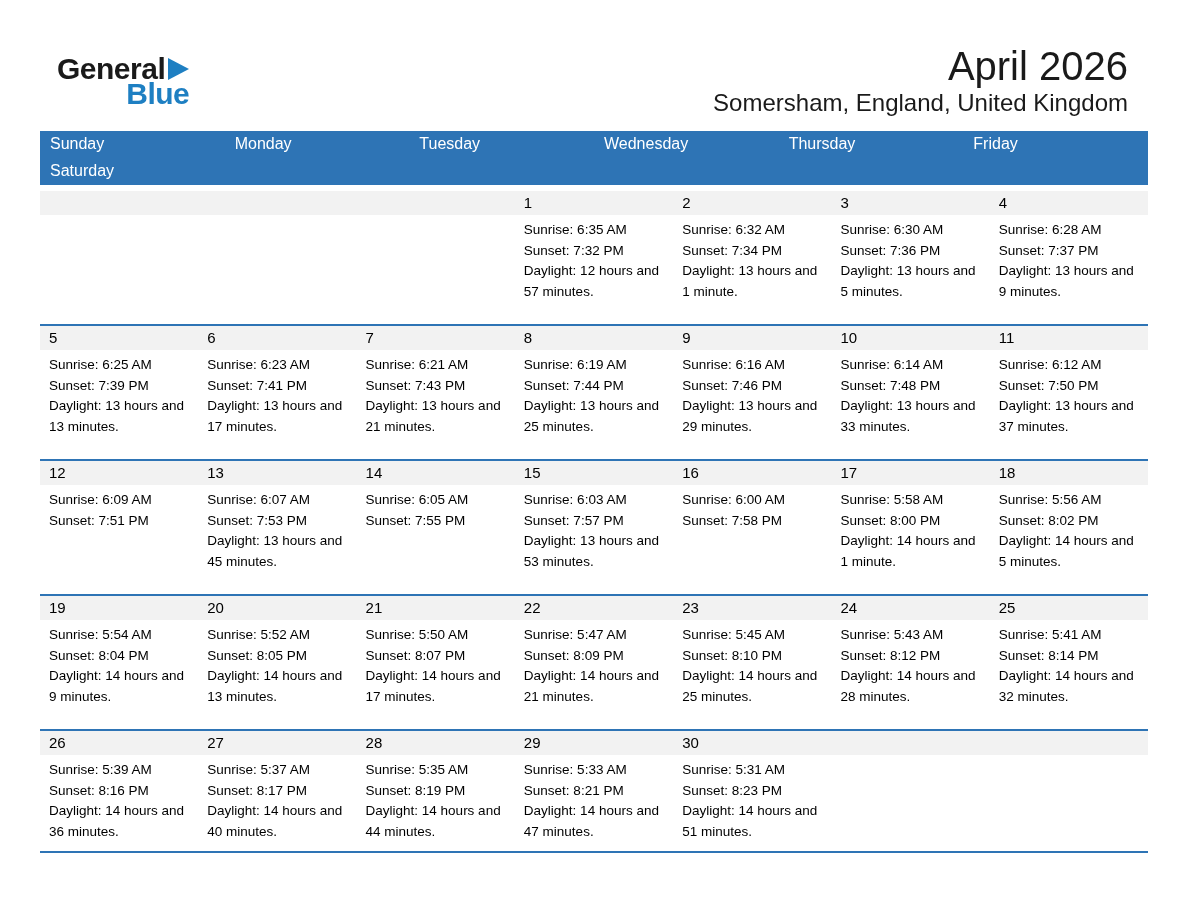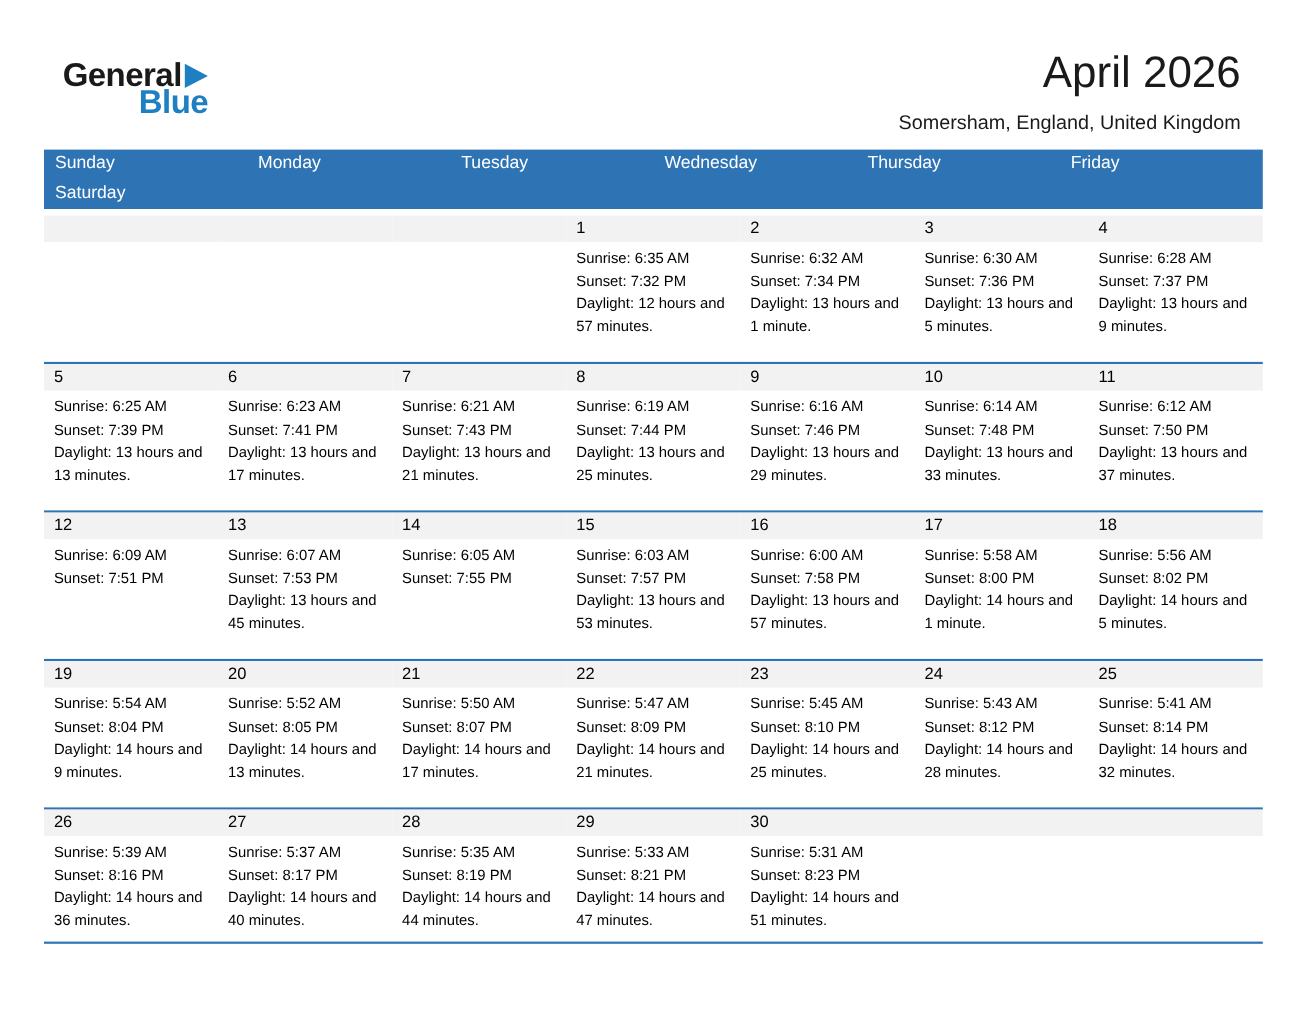--- a/index.html
+++ b/index.html
@@ -21,21 +21,21 @@
   .logo-top{display:flex;align-items:center;}
   .logo-general{font-size:30px;font-weight:600;color:#1a1a1a;letter-spacing:-0.5px;}
   .logo-tri{display:inline-block;width:0;height:0;margin-left:3px;
             border-left:21px solid var(--logo-blue);
             border-top:11px solid transparent;
             border-bottom:11px solid transparent;}
   .logo-blue{font-size:30px;font-weight:700;color:var(--logo-blue);
              text-align:right;margin-top:-9px;letter-spacing:-0.5px;}
   .titles{text-align:right;}
   .month-title{font-size:40px;font-weight:400;color:#1a1a1a;}
-  .location-subtitle{font-size:18px;font-weight:400;color:#1a1a1a;margin-top:12px;}
+  .location-subtitle{font-size:24px;font-weight:400;color:#1a1a1a;}
 
   
   .calendar{margin:4px 40px 0 40px;}
   .weekday-row{display:grid;grid-template-columns:repeat(6,1fr);
                background:var(--header-bg);}
   .wd-cell{color:#ffffff;font-size:16px;font-weight:400;padding:4px 10px 5px;}
 
   .weeks{border-bottom:2px solid var(--line);padding-bottom:0;}
   .week{display:grid;grid-template-columns:repeat(7,1fr);
         border-top:2px solid var(--line);margin-top:13px;}
@@ -209,21 +209,20 @@
               <div class="info-line">Sunrise: 6:03 AM</div>
               <div class="info-line">Sunset: 7:57 PM</div>
               <div class="info-line">Daylight: 13 hours and 53 minutes.</div>
             </div>
           </div>
           <div class="day-cell">
             <div class="date-num">16</div>
             <div class="day-info">
               <div class="info-line">Sunrise: 6:00 AM</div>
               <div class="info-line">Sunset: 7:58 PM</div>
-              <div class="info-line">Daylight: 13 hours and 57 minutes.</div>
             </div>
           </div>
           <div class="day-cell">
             <div class="date-num">17</div>
             <div class="day-info">
               <div class="info-line">Sunrise: 5:58 AM</div>
               <div class="info-line">Sunset: 8:00 PM</div>
               <div class="info-line">Daylight: 14 hours and 1 minute.</div>
             </div>
           </div>

